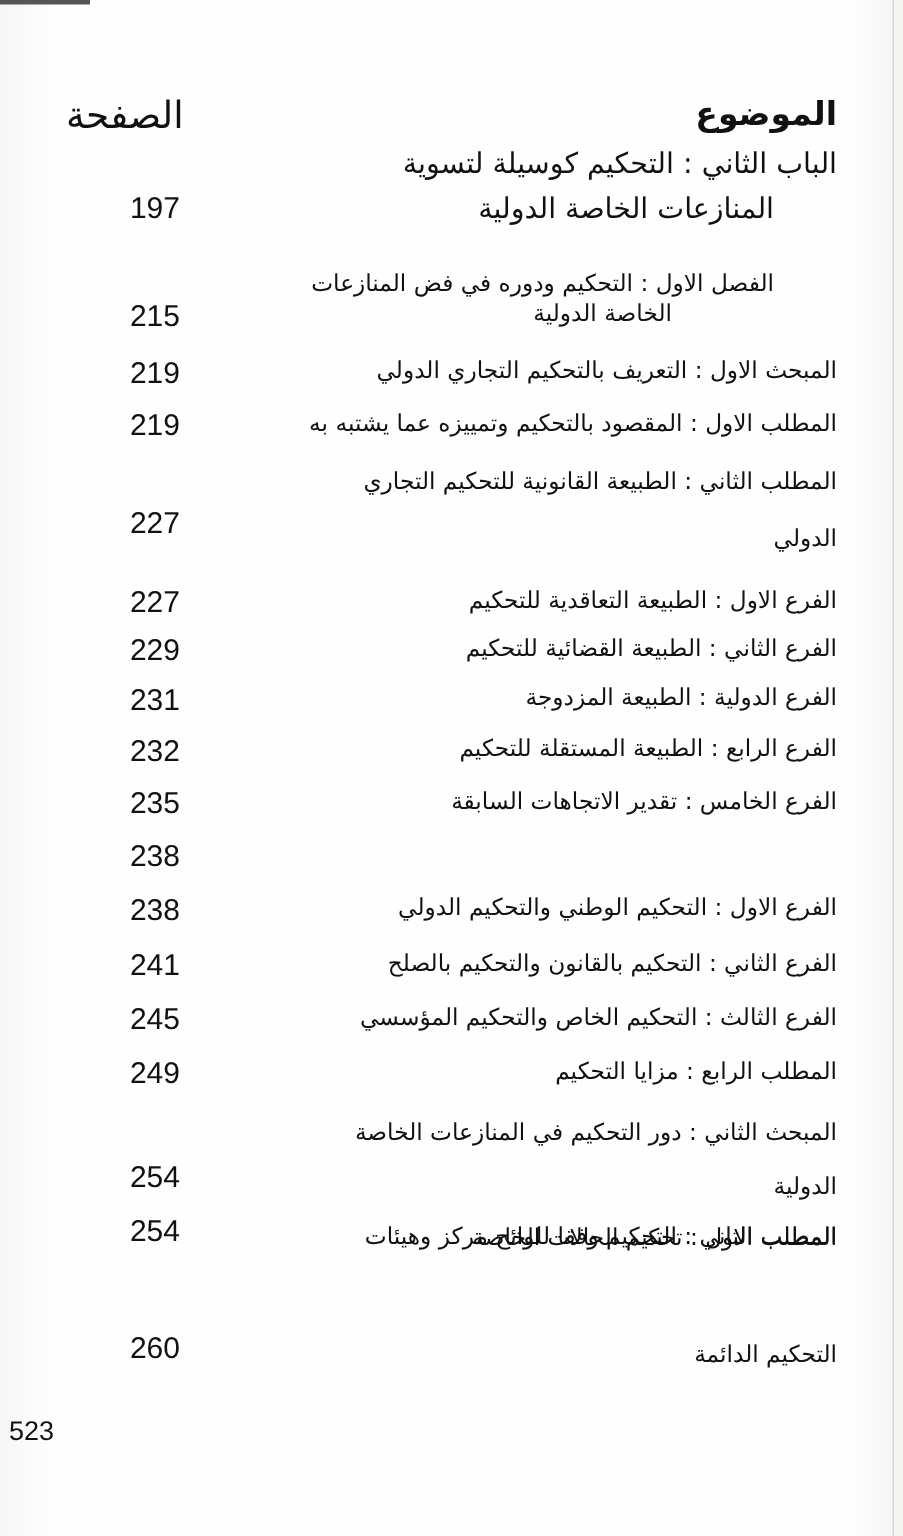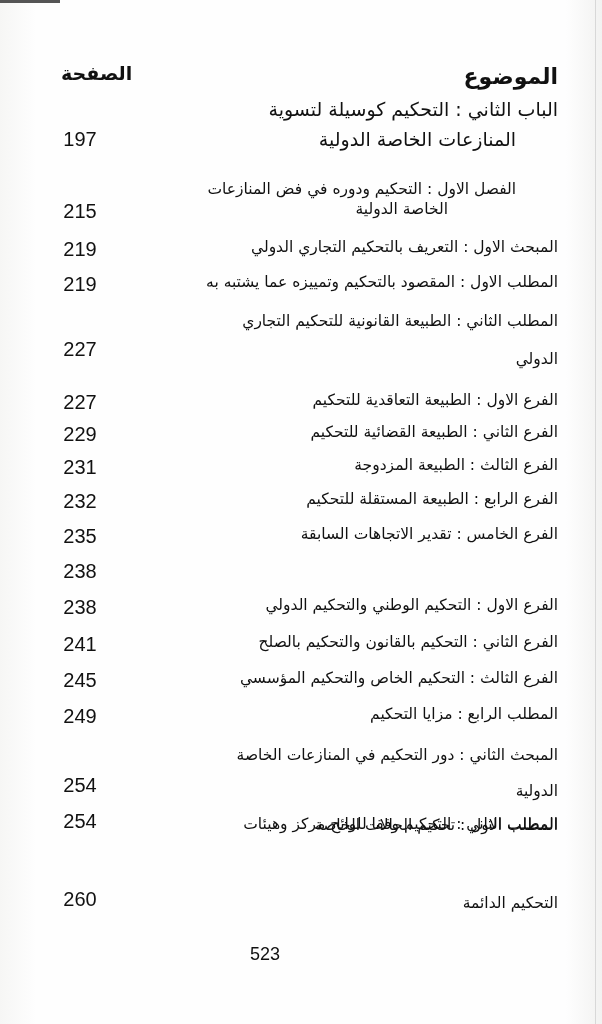--- a/index.html
+++ b/index.html
@@ -22,39 +22,39 @@
   }
   .header {
     position: absolute; top: 64px; left: 40px; right: 44px; height: 34px;
   }
   .hdr-topic {
     position: absolute; right: 0; top: 0;
     font-size: 22px; font-weight: bold; direction: rtl;
   }
   .hdr-page {
     position: absolute; left: 4px; top: -2px;
-    font-size: 19px; font-weight: bold; direction: rtl; margin-left: 17px;
+    font-size: 25px; font-weight: normal; direction: rtl;
   }
   .toc-line {
     position: absolute; left: 40px; right: 44px;
     height: 34px;
   }
   .toc-text {
     position: absolute; right: 0; top: 0;
     direction: rtl; white-space: nowrap;
     font-size: 15.5px; font-weight: normal;
   }
   .toc-text.big { font-size: 19px; }
   .toc-num {
     position: absolute; left: 0; top: 0;
     font-family: "Liberation Sans", sans-serif;
-    font-size: 20px; color: #111; width: 80px; text-align: center;
+    font-size: 20px; color: #111; width: 80px; text-align: right;
   }
   .footer-num {
-    position: absolute; top: 944px; left: 0; width: 524px; text-align: center;
+    position: absolute; top: 944px; left: 0; width: 524px; 
     font-family: "Liberation Sans", sans-serif; font-size: 18px; padding-left: 6px; box-sizing: border-box;
   }
 </style>
 </head>
 <body>
 
 <div class="page">
   <div class="corner-mark"></div>
   <div class="right-edge"></div>
 
@@ -97,21 +97,21 @@
   </div>
   <div class="toc-line" style="top:391px">
     <span class="toc-text">الفرع الاول : الطبيعة التعاقدية للتحكيم</span>
     <span class="toc-num">227</span>
   </div>
   <div class="toc-line" style="top:423px">
     <span class="toc-text">الفرع الثاني : الطبيعة القضائية للتحكيم</span>
     <span class="toc-num">229</span>
   </div>
   <div class="toc-line" style="top:456px">
-    <span class="toc-text">الفرع الثالث : الطبيعة المزدوجة</span>
+    <span class="toc-text">الفرع الدولية : الطبيعة المزدوجة</span>
     <span class="toc-num">231</span>
   </div>
   <div class="toc-line" style="top:490px">
     <span class="toc-text">الفرع الرابع : الطبيعة المستقلة للتحكيم</span>
     <span class="toc-num">232</span>
   </div>
   <div class="toc-line" style="top:525px">
     <span class="toc-text">الفرع الخامس : تقدير الاتجاهات السابقة</span>
     <span class="toc-num">235</span>
   </div>

